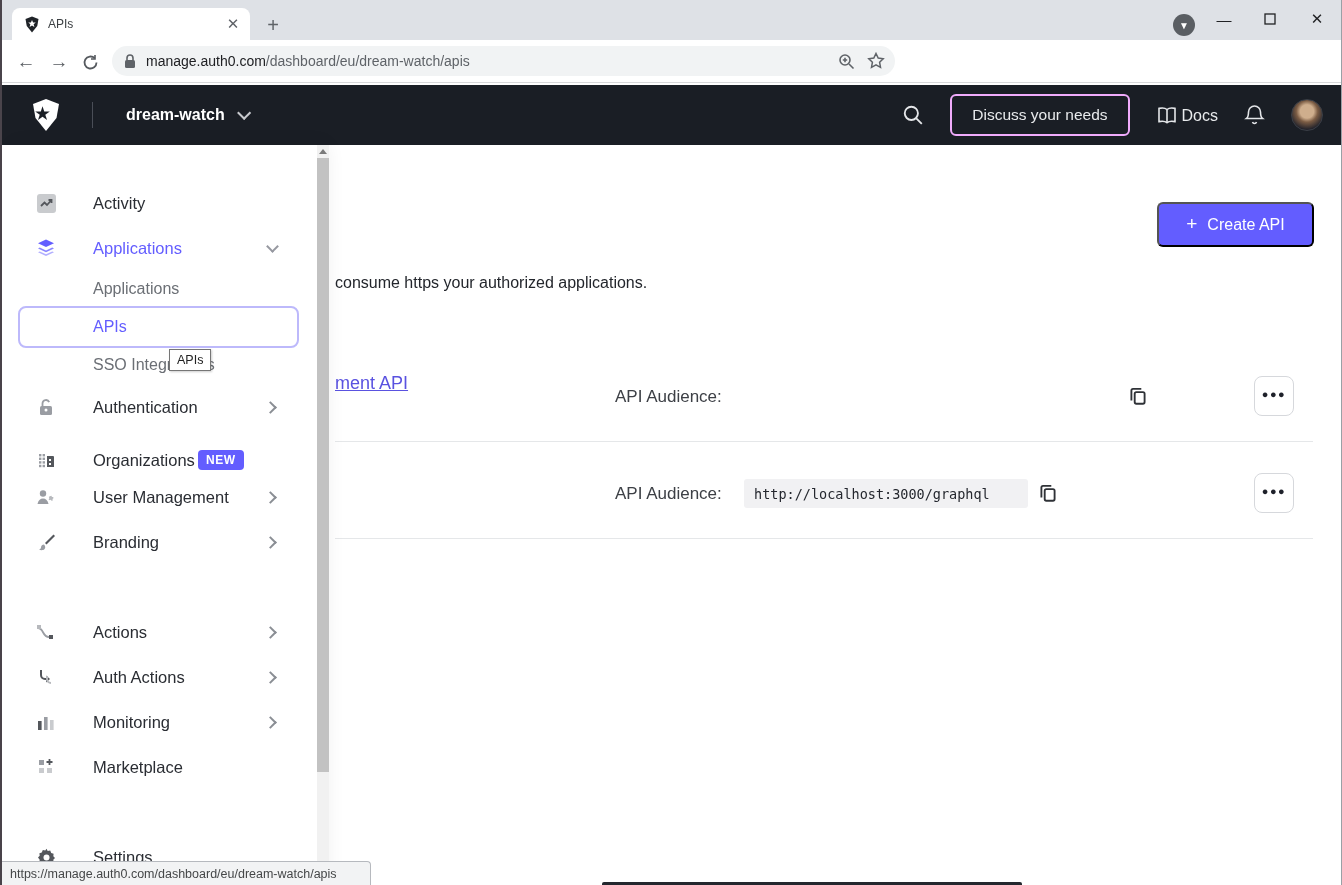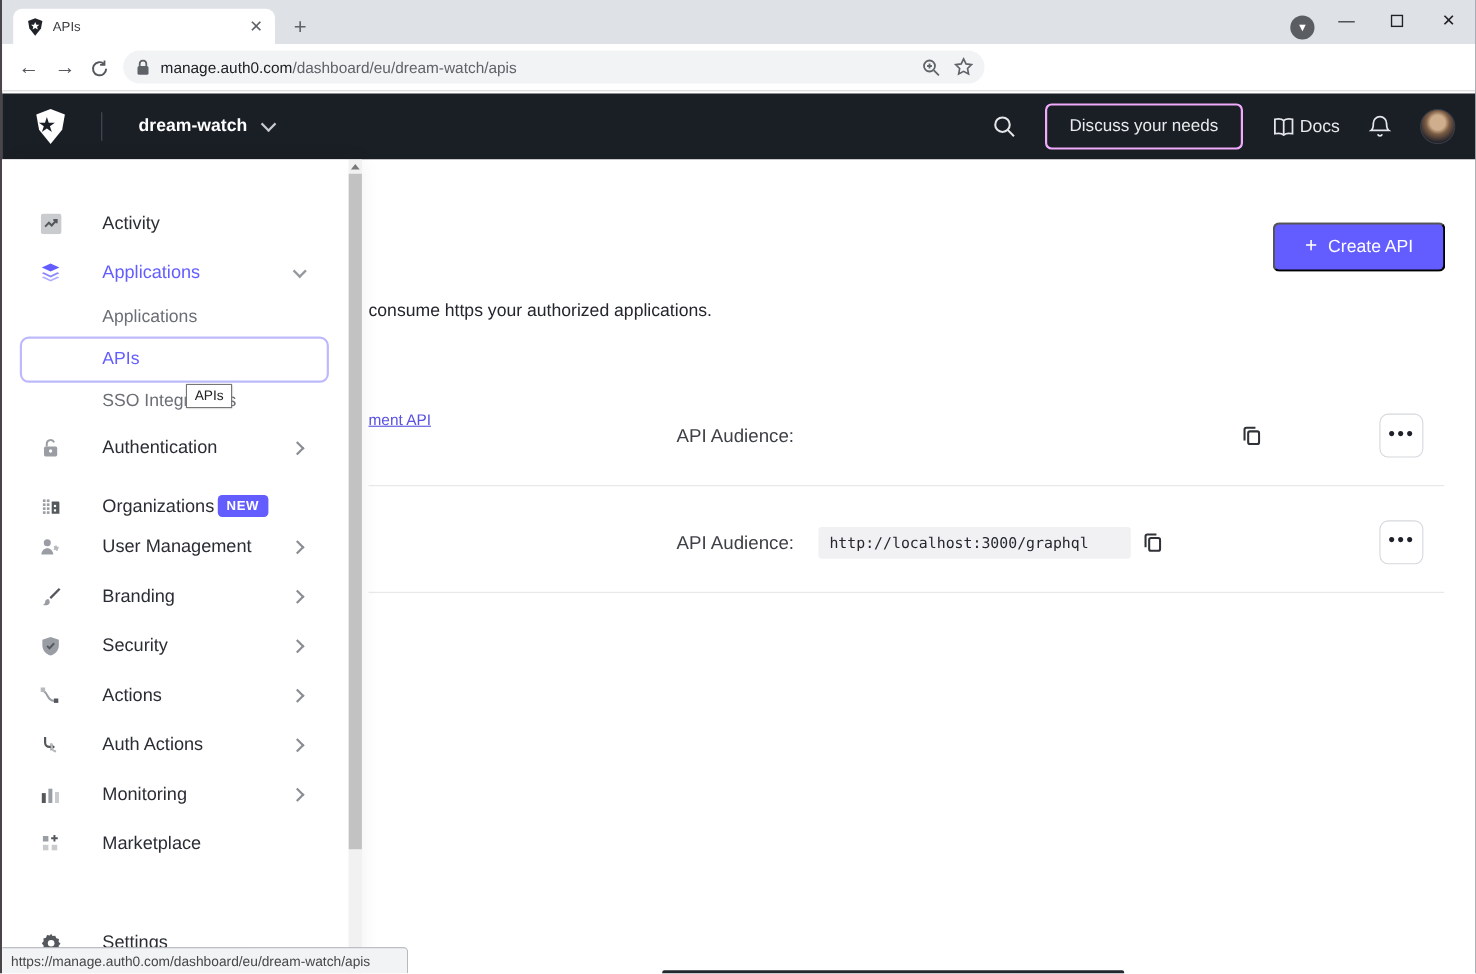--- a/index.html
+++ b/index.html
@@ -64,21 +64,21 @@
   
   .page { position:absolute; left:0; top:145px; width:1339px; height:740px; background:#fff; }
 
   .create-btn { position:absolute; left:1155px; top:57px; width:157px; height:45px; background:#635dff;
                 border-radius:6px; color:#fff; font-size:16px; display:flex; align-items:center;
                 justify-content:center; gap:10px; font-weight:500; }
   .create-btn .plus { font-size:19px; font-weight:400; margin-top:-2px; }
   .desc-frag { position:absolute; left:333px; top:129px; font-size:16px; color:#23262c; }
 
   .row-divider { position:absolute; left:333px; width:978px; height:1px; background:#e5e7e9; }
-  .api-link { position:absolute; left:333px; top:228px; color:#5a52e0; font-size:14px; font-weight:500; }
+  .api-link { position:absolute; left:333px; top:228px; color:#5a52e0; font-size:18px; font-weight:500; }
   .aud-label { position:absolute; font-size:17px; color:#3d4046; }
   .chip { position:absolute; background:#f1f1f3; border-radius:3px; height:29px; display:flex;
           align-items:center; padding:0 10px; font-family:"DejaVu Sans Mono", monospace;
           font-size:13.5px; color:#24272e; white-space:nowrap; }
   .copy-btn { position:absolute; width:22px; height:22px; }
   .menu-btn { position:absolute; left:1252px; width:40px; height:40px; background:#fff;
               border:1px solid #d6d8dc; border-radius:8px; display:flex; align-items:center;
               justify-content:center; }
   .menu-btn span { color:#1e212a; font-size:11px; letter-spacing:1.5px; font-weight:bold; margin-top:-4px;}
 
@@ -392,30 +392,20 @@
         <span class="nicon">
           <svg width="19" height="19" viewBox="0 0 19 19">
               <path d="M16.5 1.5L8 10l1.5 1.5 8.5-8.5z" fill="#54575c"></path>
               <path d="M7 11.5c-1.5 0-3 1-3 3 0 1-1 1.8-2 2 1.5 1.2 4.5 1 5.6-.4 1-1.2.9-3.1-.6-4.6z" fill="#9a9da3"></path>
             </svg>
         </span>
         <span class="nlabel">Branding</span>
         <span class="chev-right"></span>
       </div>
 
-      <div class="nav-item" style="top:420px;">
-        <span class="nicon">
-          <svg width="18" height="19" viewBox="0 0 18 19">
-              <path d="M9 1l7.5 2.5v5c0 4.5-3 7.8-7.5 9.5C4.5 16.3 1.5 13 1.5 8.5v-5z" fill="#9a9da3"></path>
-              <path d="M5.8 9.2l2.2 2.2 4.2-4.6" fill="none" stroke="#54575c" stroke-width="1.8"></path>
-            </svg>
-        </span>
-        <span class="nlabel">Security</span>
-        <span class="chev-right"></span>
-      </div>
 
       <div class="nav-item" style="top:465px;">
         <span class="nicon">
           <svg width="20" height="17" viewBox="0 0 20 17">
               <path d="M2 4c6 0 4 9 11 9" fill="none" stroke="#9a9da3" stroke-width="1.8"></path>
               <rect x="1" y="1" width="4" height="4" fill="#b7b9bd"></rect>
               <rect x="13" y="11" width="4" height="4" fill="#54575c"></rect>
             </svg>
         </span>
         <span class="nlabel">Actions</span>

